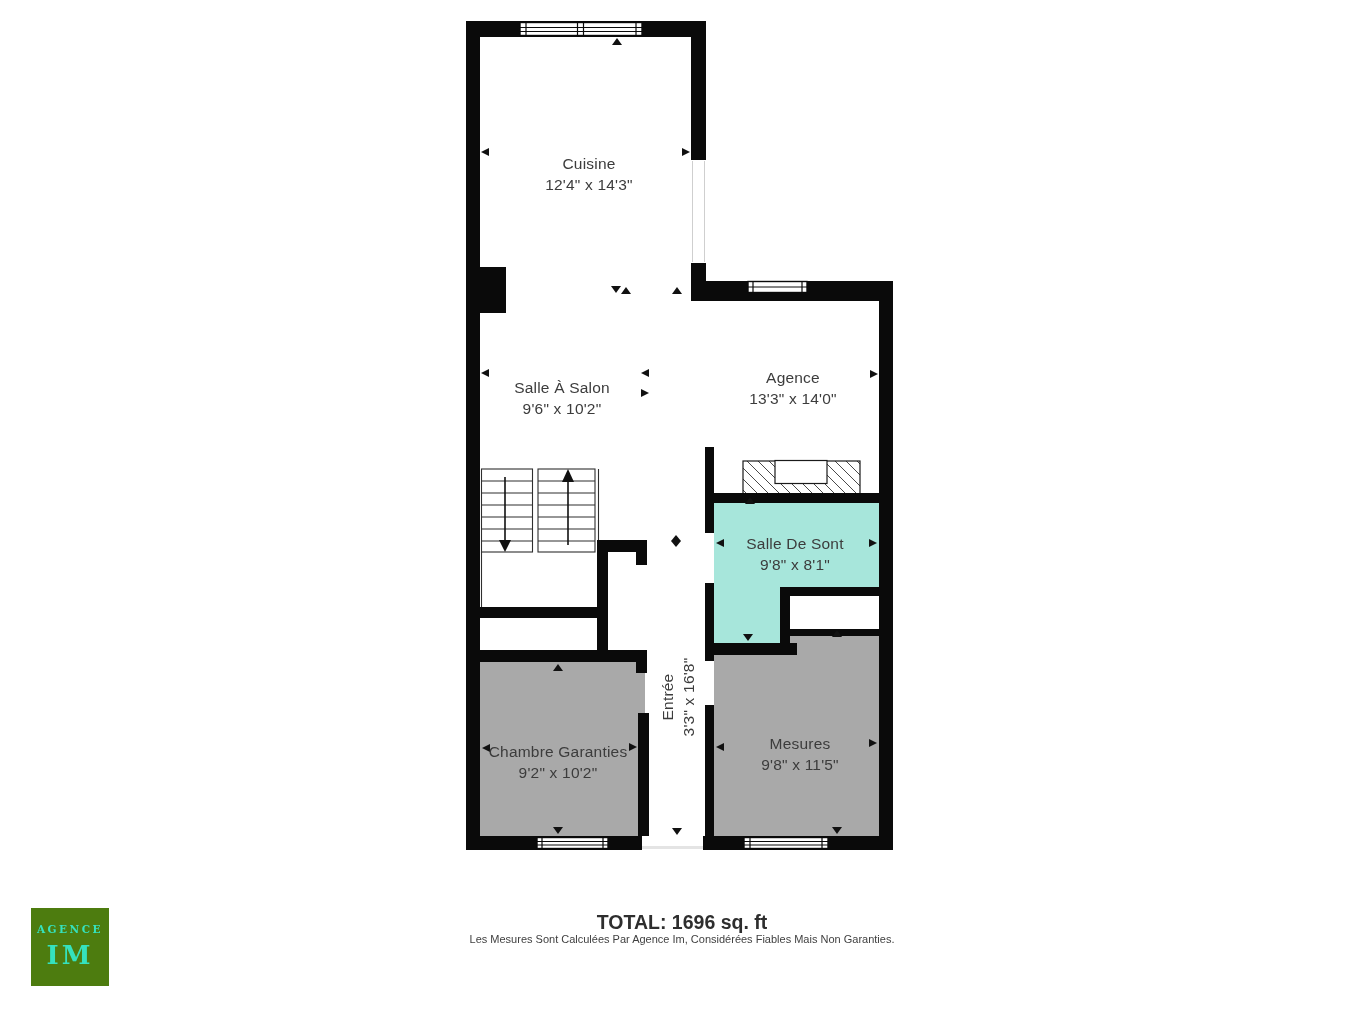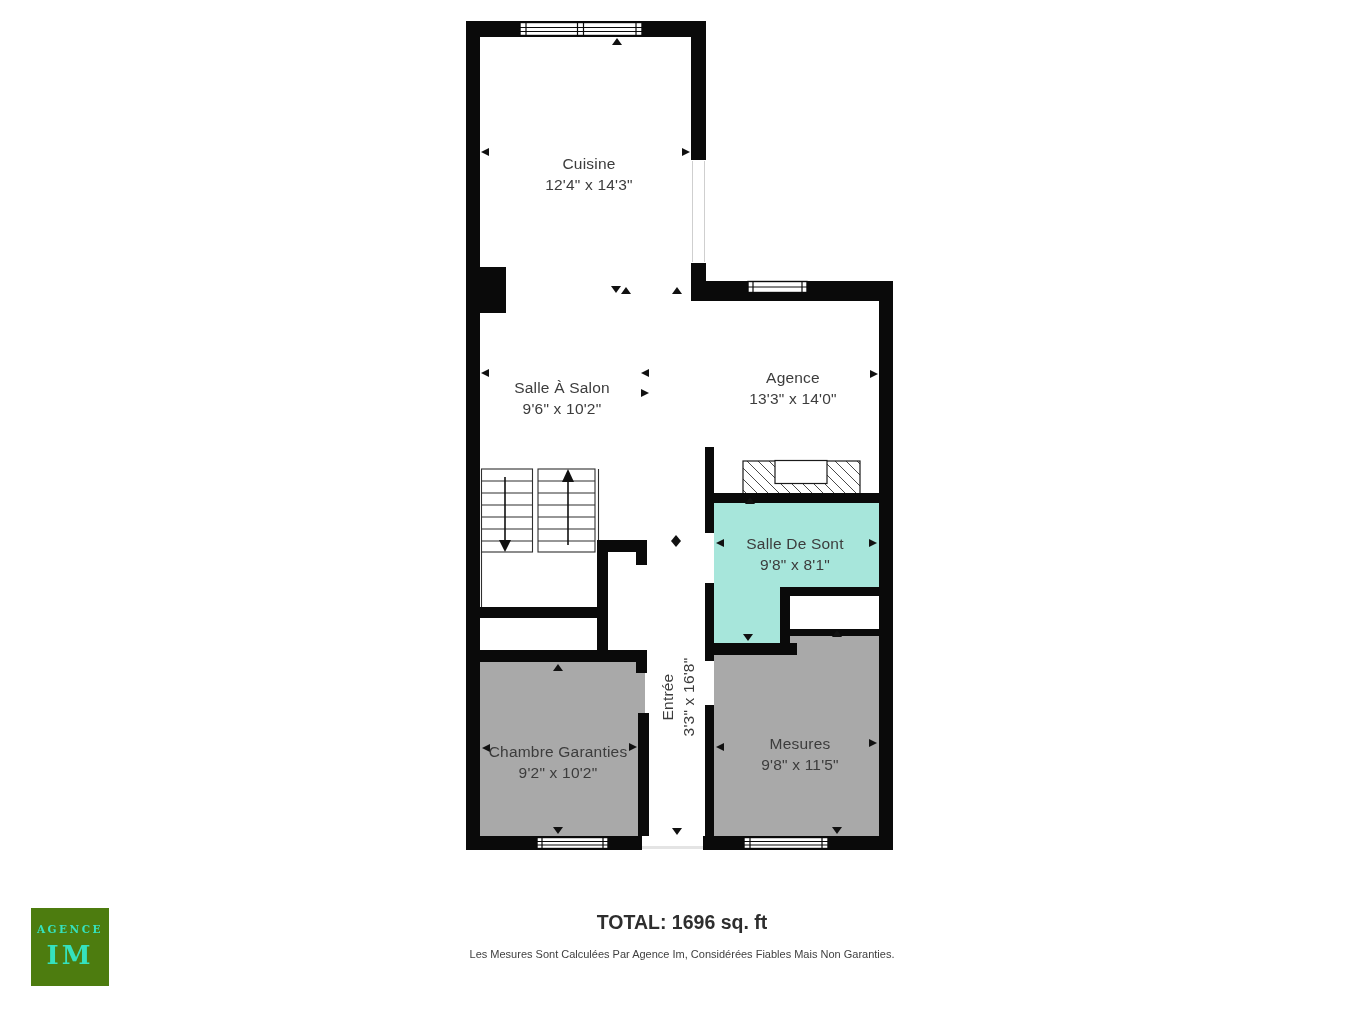--- a/index.html
+++ b/index.html
@@ -28,21 +28,21 @@
   .footer {
     position: absolute;
     left: 16px; top: 912px;
     width: 100%;
     text-align: center;
     color: #2e2e2e;
   }
   .footer .total   { font-size: 19.5px; font-weight: 700; line-height: 20px; }
   .footer .floors  { font-size: 19.5px; line-height: 20px; }
   .footer .exclus  { font-size: 19.5px; line-height: 20px; }
-  .footer .disclaimer { font-size: 11px; line-height: 13px; margin-top: 16px; color: #3f3f3f; }
+  .footer .disclaimer { font-size: 11px; line-height: 13px; margin-top: 1px; color: #3f3f3f; }
   .logo {
     position: absolute;
     left: 31px; top: 908px;
     width: 78px; height: 78px;
     background: #4d7c0f;
     text-align: center;
     font-family: "DejaVu Serif", serif;
   }
   .logo .agency {
     margin-top: 15px;

